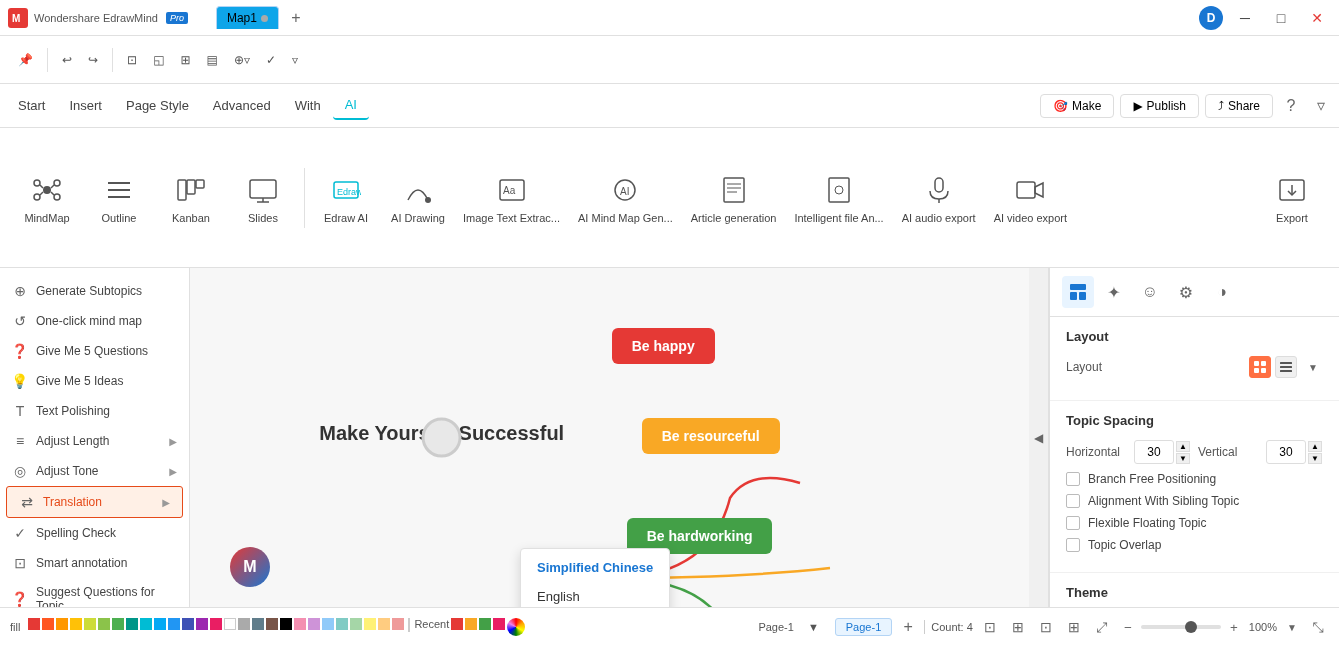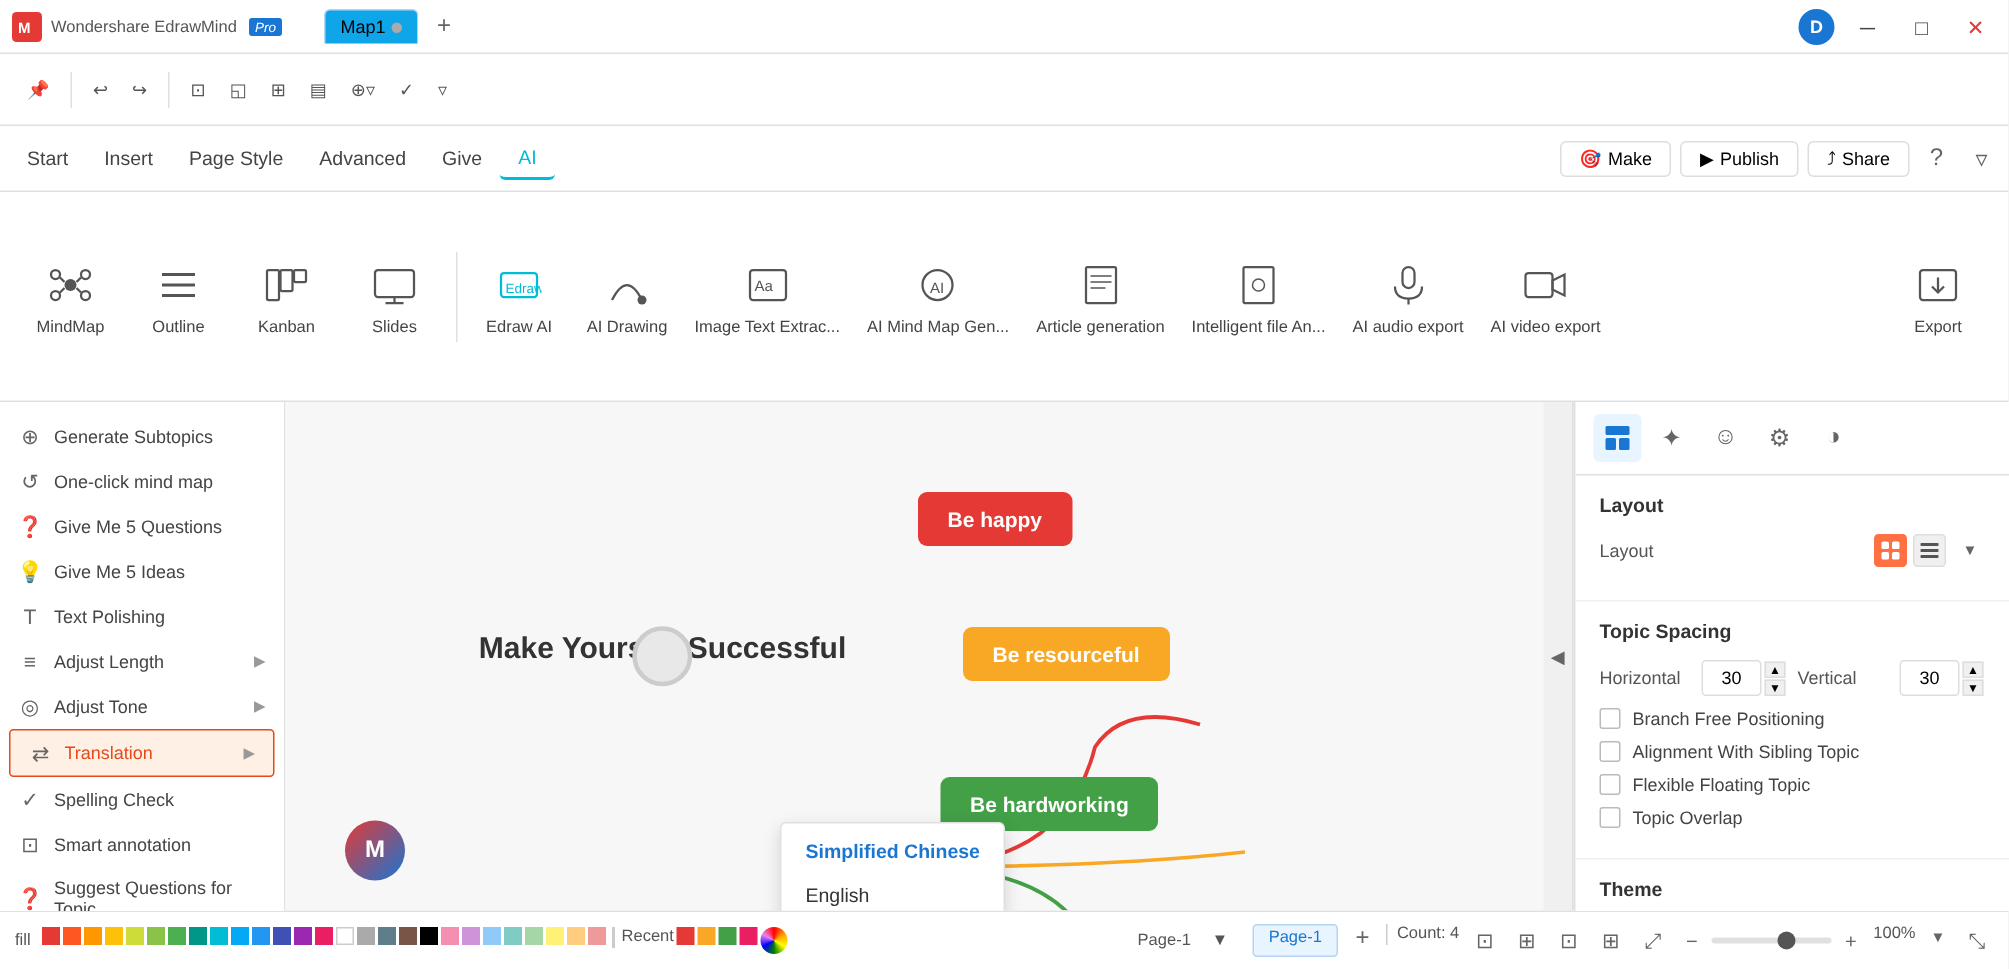--- a/index.html
+++ b/index.html
@@ -74,21 +74,21 @@
     .spacing-label { font-size: 12px; color: #555; min-width: 60px; }
     .checkbox-row { display: flex; align-items: flex-start; gap: 8px; margin-bottom: 8px; }
     .checkbox-box { width: 14px; height: 14px; border: 1px solid #bbb; border-radius: 2px; background: #fff; display: flex; align-items: center; justify-content: center; cursor: pointer; flex-shrink: 0; }
     .checkbox-label { font-size: 12px; color: #444; }
     .theme-swatch { display: flex; align-items: center; gap: 3px; }
     .swatch { width: 14px; height: 14px; border-radius: 2px; }
 
     
     .bottom-bar { height: 39px; background: #fff; border-top: 1px solid #e0e0e0; display: flex; align-items: center; padding: 0 10px; flex-shrink: 0; gap: 8px; }
     .color-palette { display: flex; align-items: flex-start; gap: 2px; }
-    .bottom-right { margin-left: auto; display: flex; gap: 6px; font-size: 11px; color: #555; }
+    .bottom-right { margin-left: auto; display: flex; align-items: center; gap: 6px; font-size: 11px; color: #555; }
     .zoom-bar { display: flex; align-items: center; gap: 4px; }
     .zoom-slider { width: 80px; height: 4px; background: #e0e0e0; border-radius: 2px; position: relative; cursor: pointer; }
     .zoom-thumb { position: absolute; width: 12px; height: 12px; background: #555; border-radius: 50%; top: -4px; left: 55%; }
     .page-tab { padding: 2px 10px; font-size: 11px; cursor: pointer; border-radius: 3px; }
     .page-tab.active { background: #e8f4ff; color: #1976d2; border: 1px solid #b3d4f5; }
     .page-add { width: 20px; height: 20px; display: flex; align-items: center; justify-content: center; cursor: pointer; font-size: 16px; color: #666; }
 
     
     .panel-collapse-toggle { width: 20px; background: #f0f0f0; border-right: 1px solid #e0e0e0; display: flex; align-items: center; justify-content: center; cursor: pointer; flex-shrink: 0; font-size: 12px; color: #666; }
 
@@ -136,21 +136,21 @@
   <button class="toolbar-btn">⊕▿</button>
   <button class="toolbar-btn">✓</button>
   <button class="toolbar-btn">▿</button>
 </div>
 
 <div class="menu-bar">
   <div class="menu-item">Start</div>
   <div class="menu-item">Insert</div>
   <div class="menu-item">Page Style</div>
   <div class="menu-item">Advanced</div>
-  <div class="menu-item">Give</div>
+  <div class="menu-item">With</div>
   <div class="menu-item active">AI</div>
   <div style="margin-left:auto; display:flex; align-items:center; gap:6px;">
     <button style="padding:4px 12px;border:1px solid #ddd;border-radius:4px;background:#fff;cursor:pointer;font-size:12px;display:flex;align-items:center;gap:4px;">
       <span>🎯</span>
       <span>Make</span>
     </button>
     <button style="padding:4px 12px;border:1px solid #ddd;border-radius:4px;background:#fff;cursor:pointer;font-size:12px;display:flex;align-items:center;gap:4px;">
       <span>▶</span>
       <span>Publish</span>
     </button>

